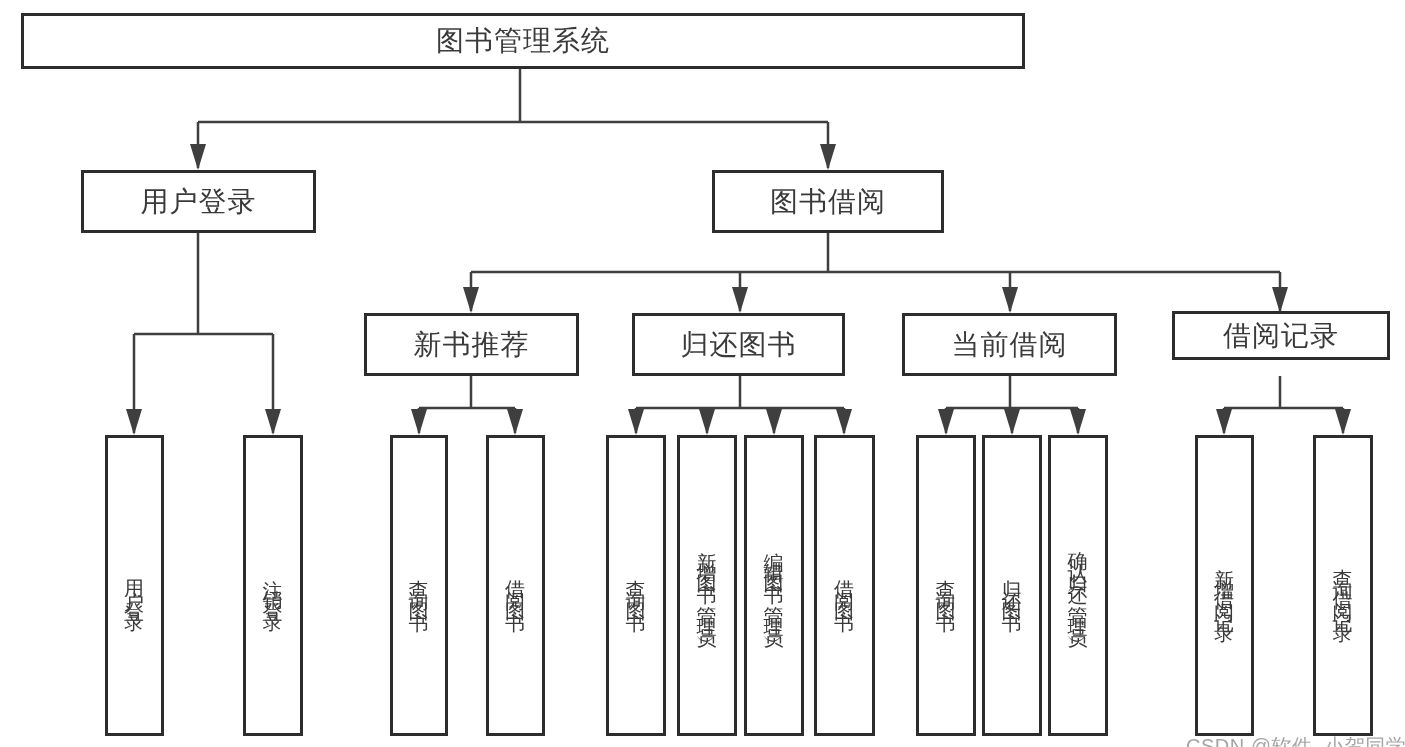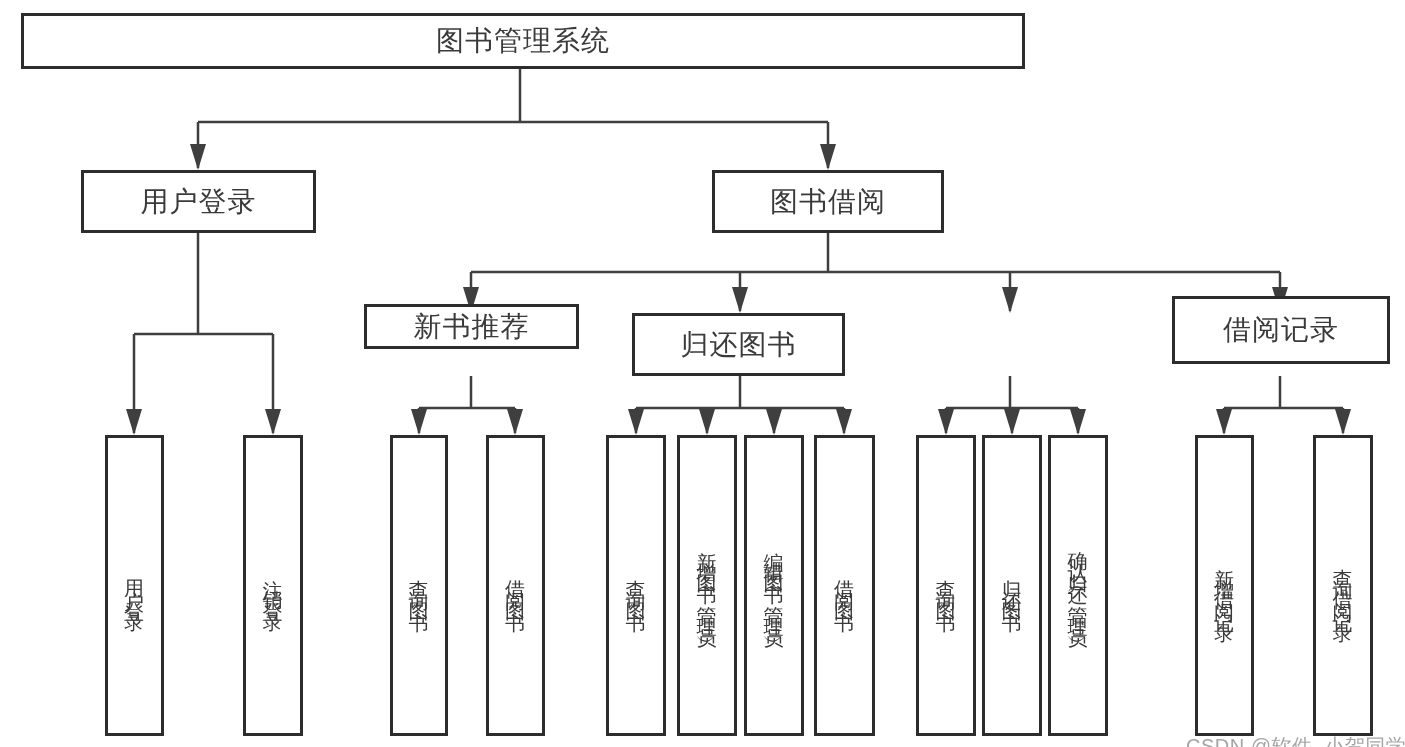--- a/index.html
+++ b/index.html
@@ -73,27 +73,30 @@
     <span class="lbl">图书管理系统</span>
   </div>
 
   <div class="hbox" style="left:81px;top:170px;width:235px;height:63px">
     <span class="lbl">用户登录</span>
   </div>
   <div class="hbox" style="left:712px;top:170px;width:232px;height:63px">
     <span class="lbl">图书借阅</span>
   </div>
 
-  <div class="hbox" style="left:364px;top:304px;width:215px;height:45px">
+  <div class="hbox" style="left:364px;top:313px;width:215px;height:63px">
     <span class="lbl">新书推荐</span>
   </div>
   <div class="hbox" style="left:632px;top:313px;width:213px;height:63px">
     <span class="lbl">归还图书</span>
   </div>
-  <div class="hbox" style="left:1172px;top:296px;width:218px;height:68px">
+  <div class="hbox" style="left:902px;top:313px;width:215px;height:63px">
+    <span class="lbl">当前借阅</span>
+  </div>
+  <div class="hbox" style="left:1172px;top:311px;width:218px;height:49px">
     <span class="lbl">借阅记录</span>
   </div>
 
   <div class="vbox" style="left:105px;top:435px;width:59px;height:301px">
     <span class="vlbl">用户登录</span>
   </div>
   <div class="vbox" style="left:243px;top:435px;width:60px;height:301px">
     <span class="vlbl">注销登录</span>
   </div>
 

